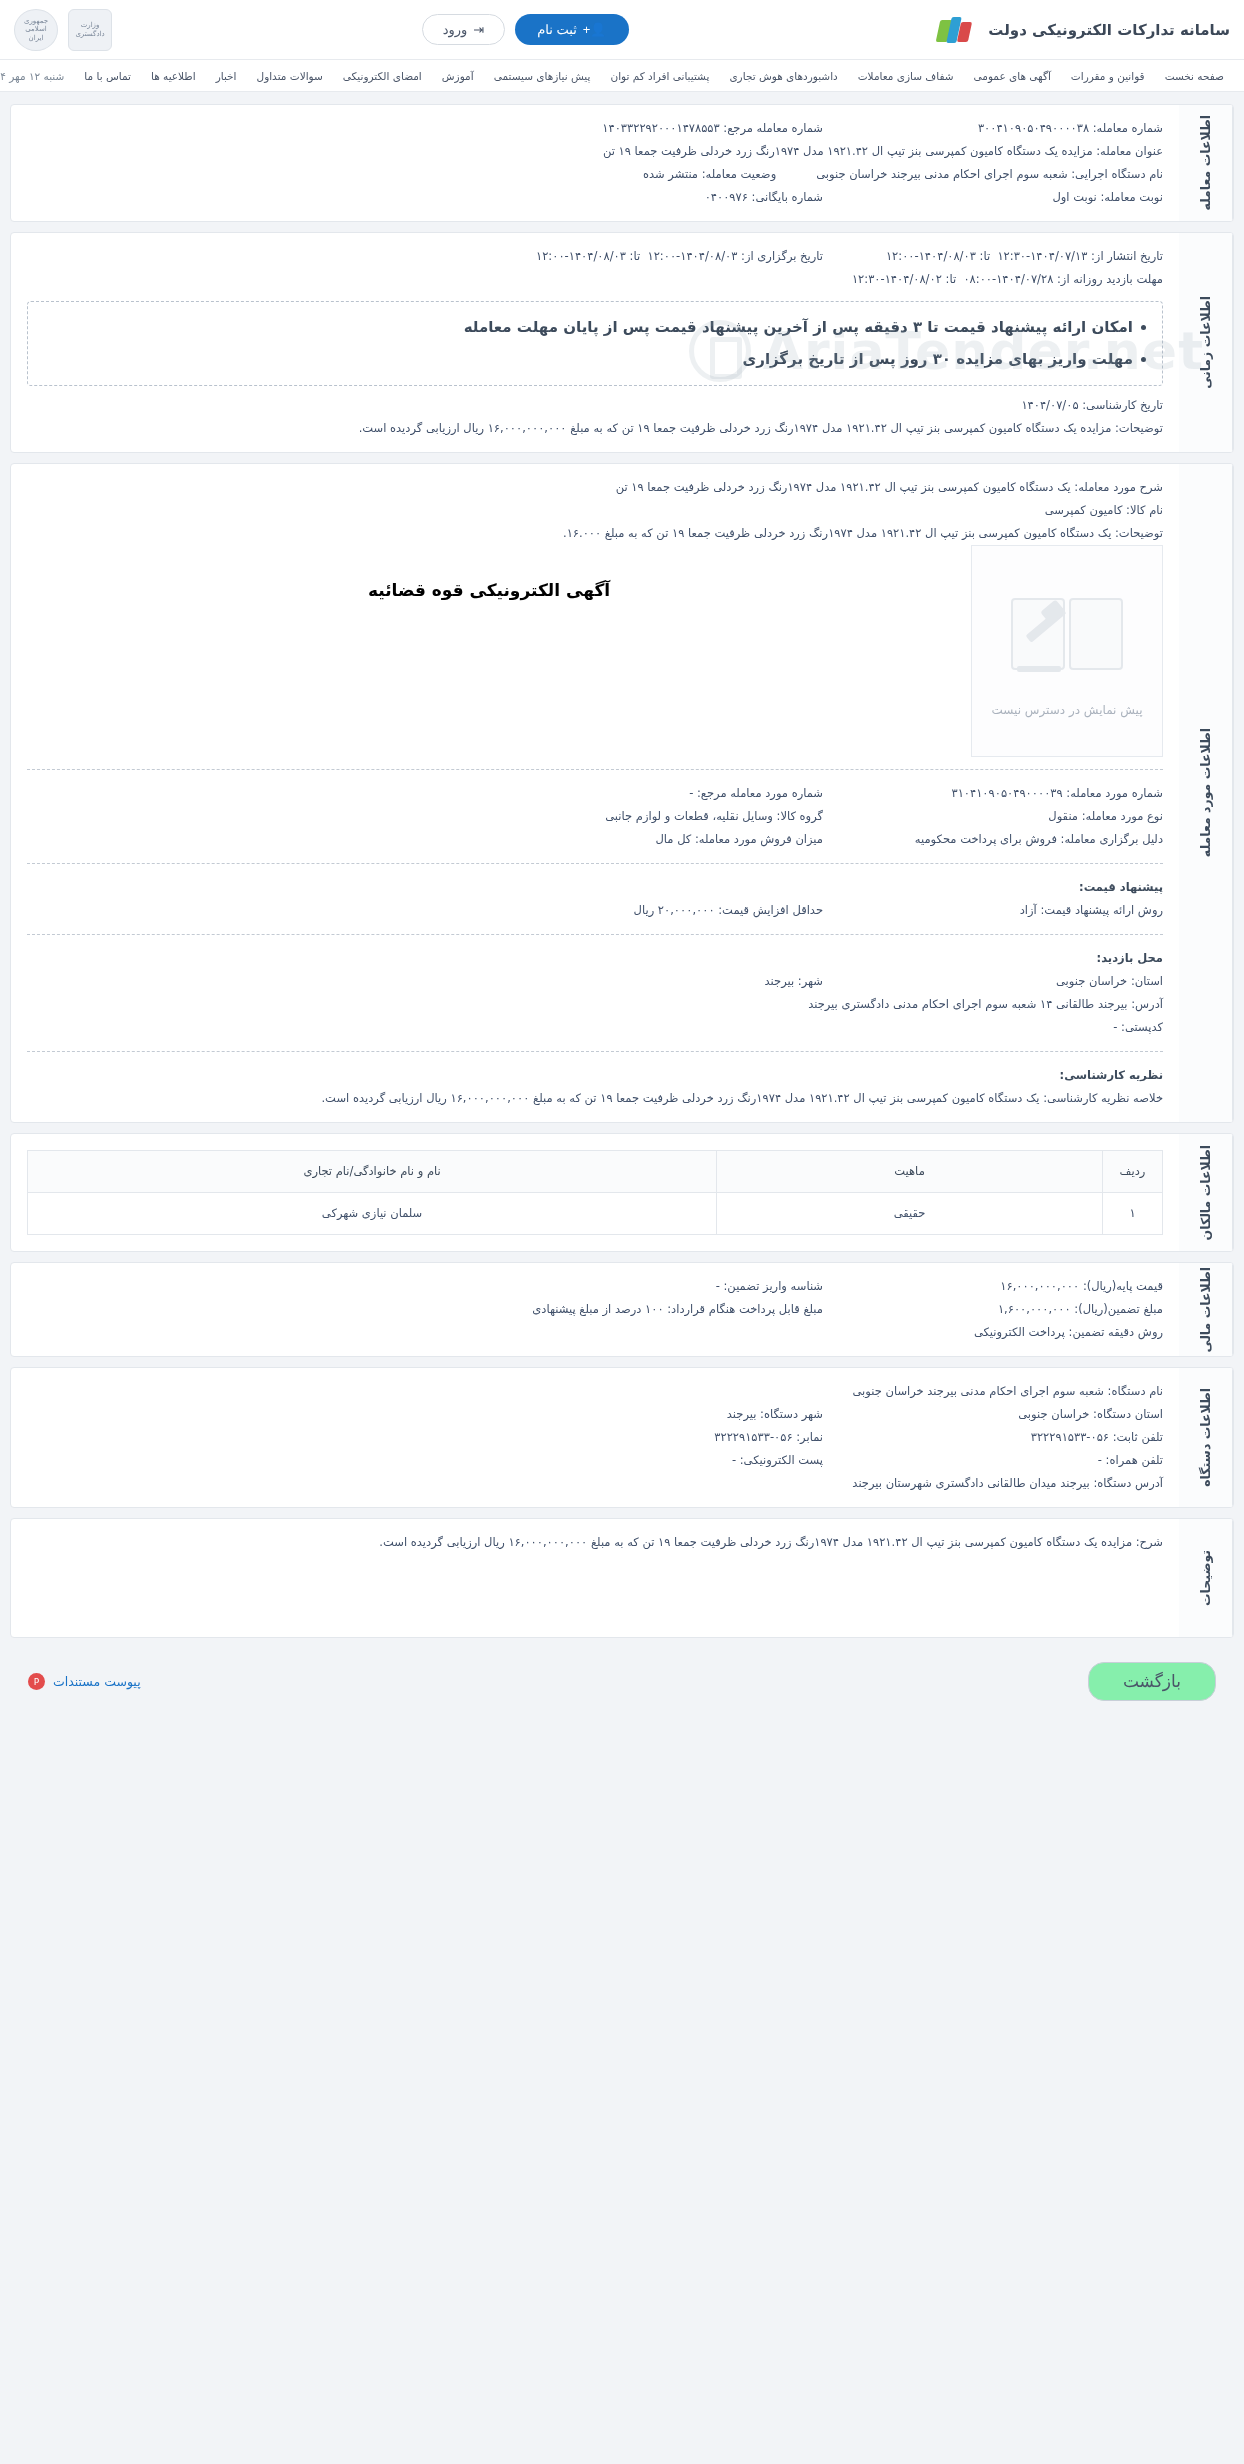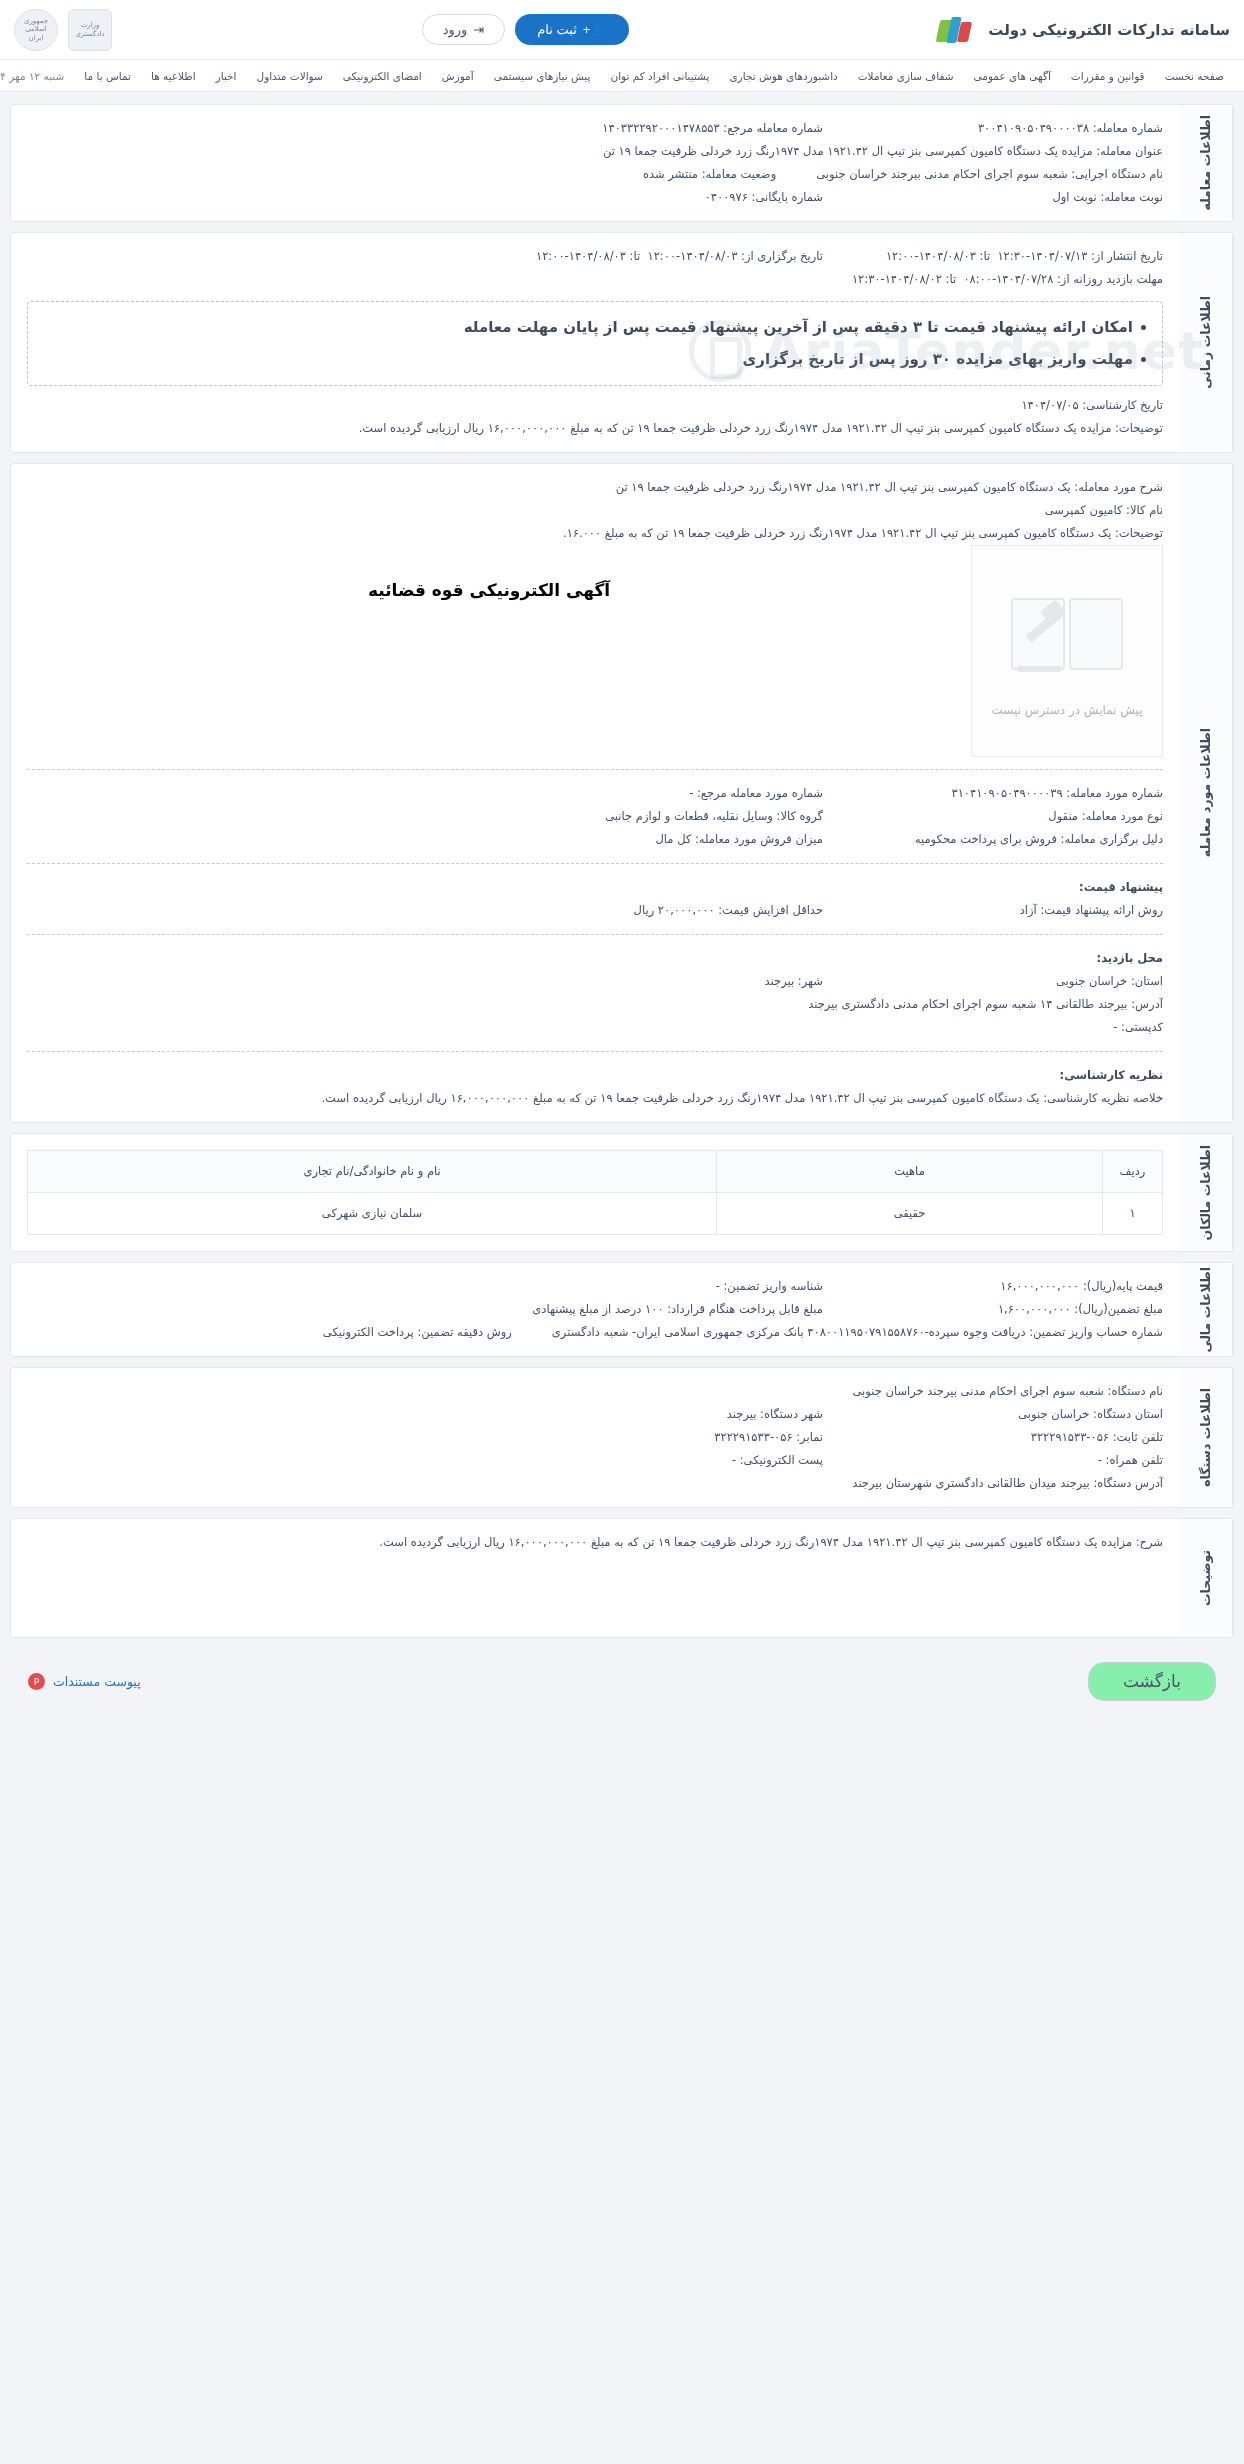--- a/index.html
+++ b/index.html
@@ -609,24 +609,20 @@
             <span class="lbl">مبلغ تضمین(ریال):</span>
             <span class="val">۱,۶۰۰,۰۰۰,۰۰۰</span>
           </div>
           <div>
             <span class="lbl">مبلغ قابل پرداخت هنگام قرارداد:</span>
             <span class="val">۱۰۰ درصد از مبلغ پیشنهادی</span>
           </div>
         </div>
         <div class="row2">
           <div>
-            <span class="lbl">شماره حساب واریز تضمین:</span>
-            <span class="val">دریافت وجوه سپرده-۴۰۸۰۰۱۱۹۵۰۷۹۱۵۵۸۷۶۰ بانک مرکزی جمهوری اسلامی ایران- شعبه دادگستری</span>
-          </div>
-          <div>
             <span class="lbl">روش دقیقه تضمین:</span>
             <span class="val">پرداخت الکترونیکی</span>
           </div>
         </div>
       </div>
     </div>
 
     <div class="section">
       <div class="section-tab">
         <span>اطلاعات دستگاه</span>

